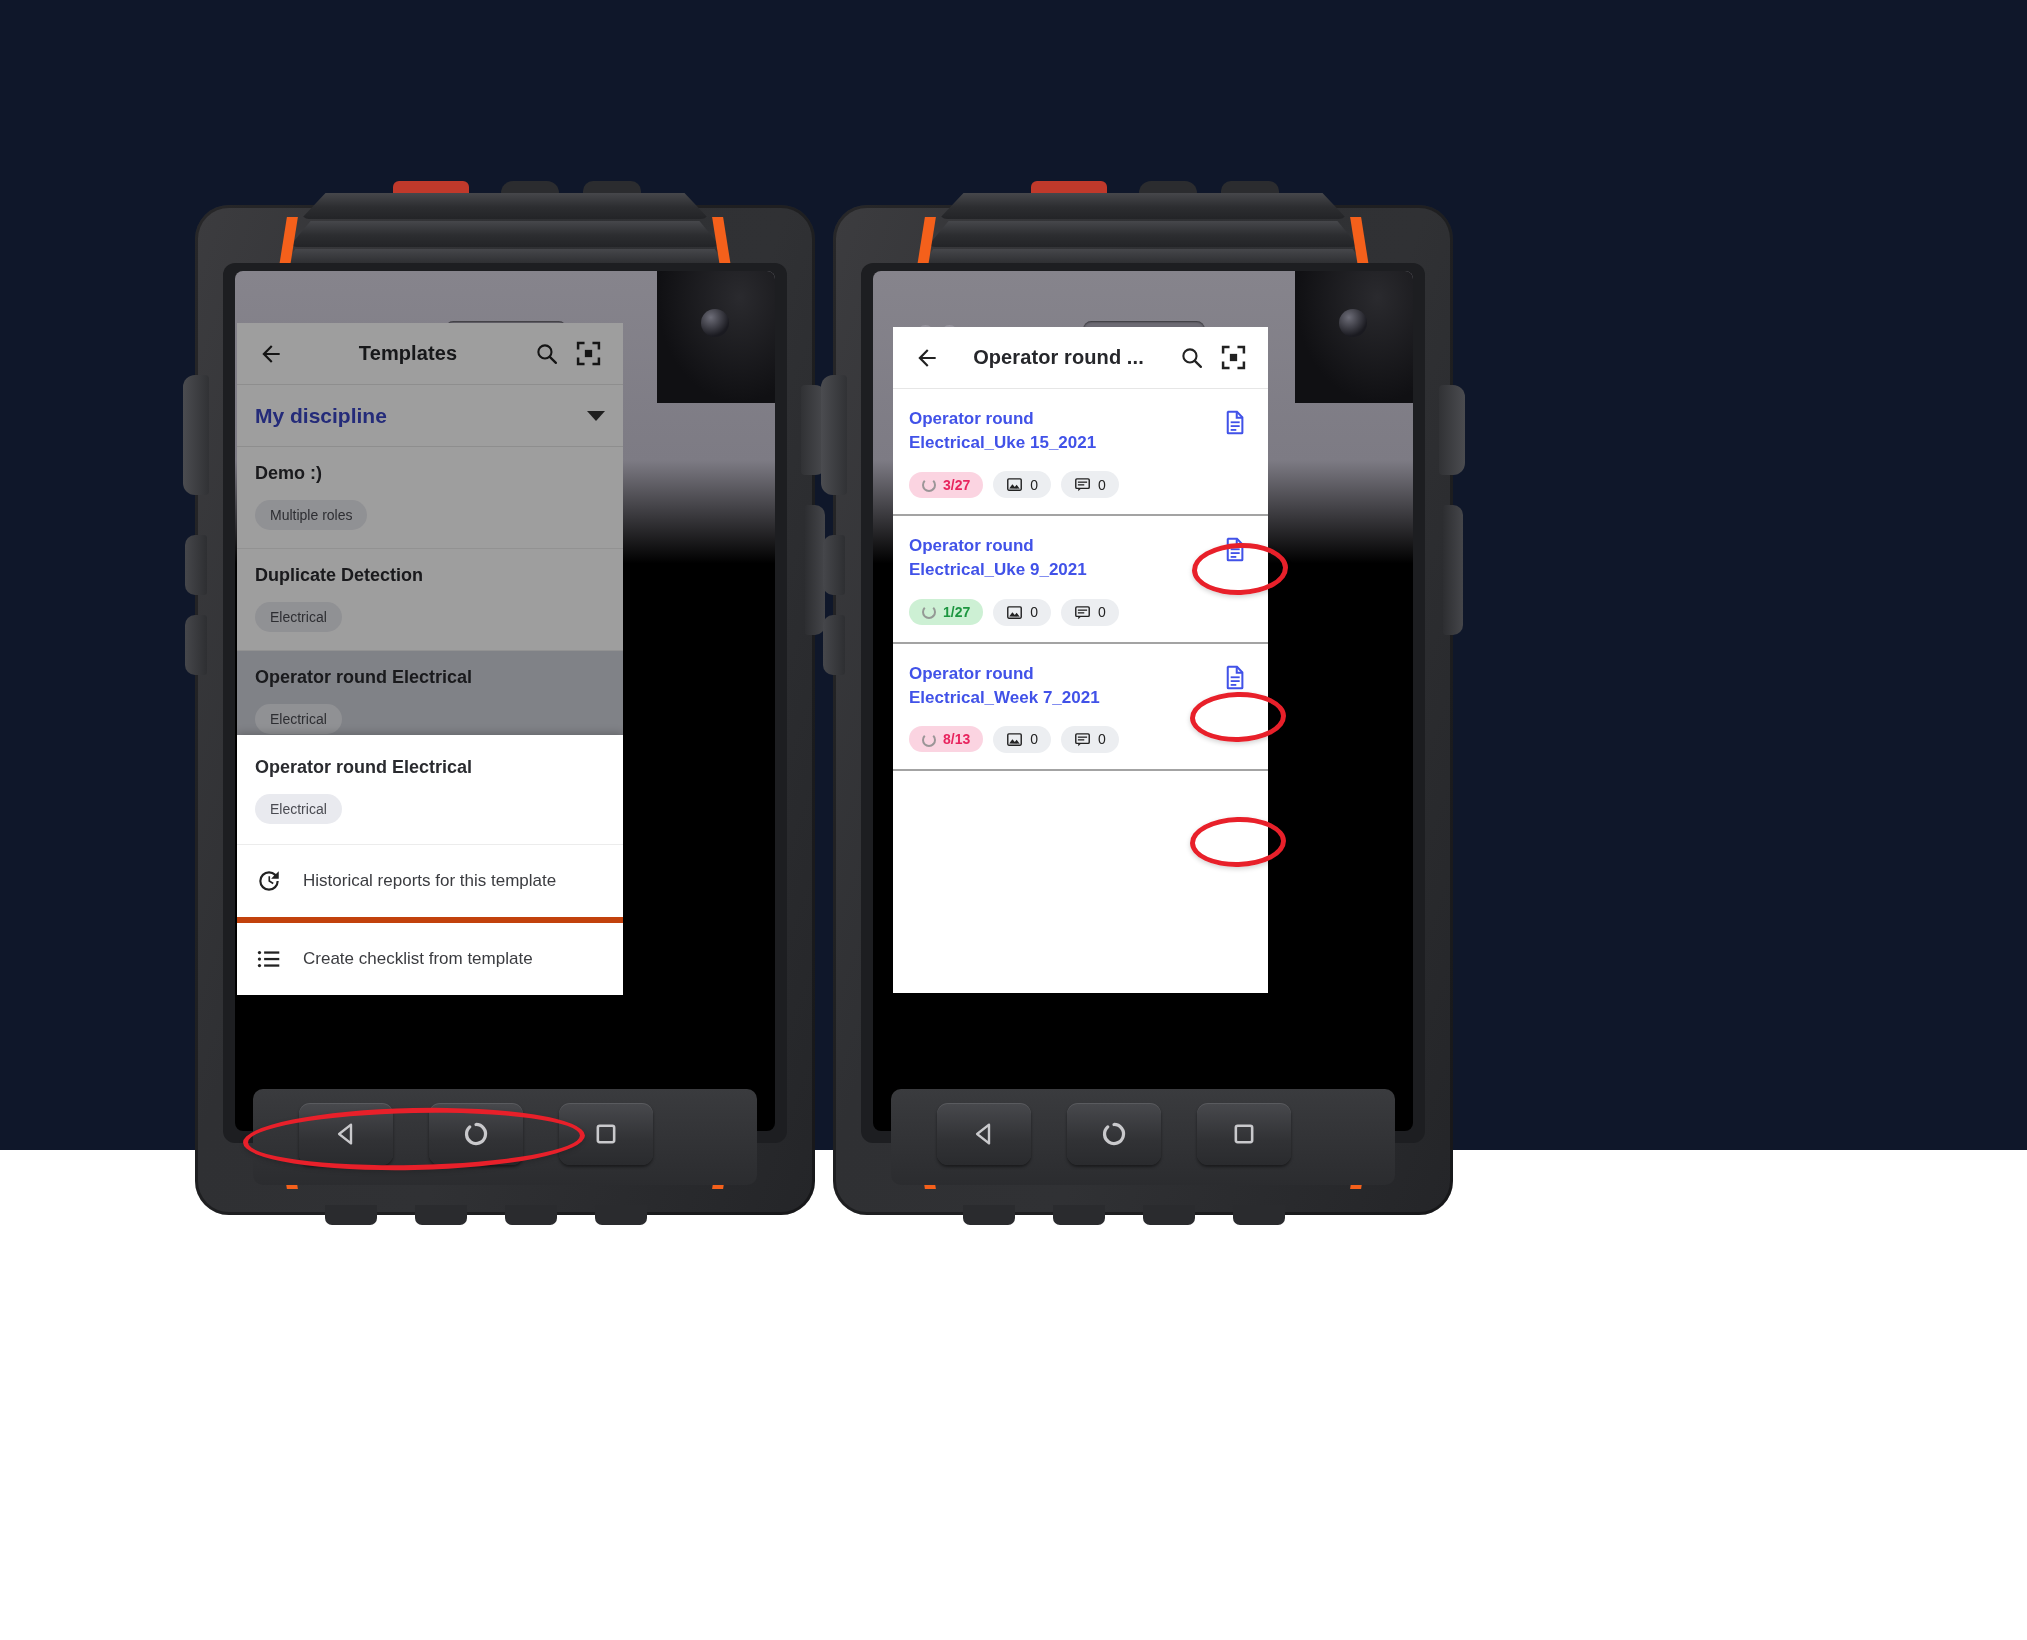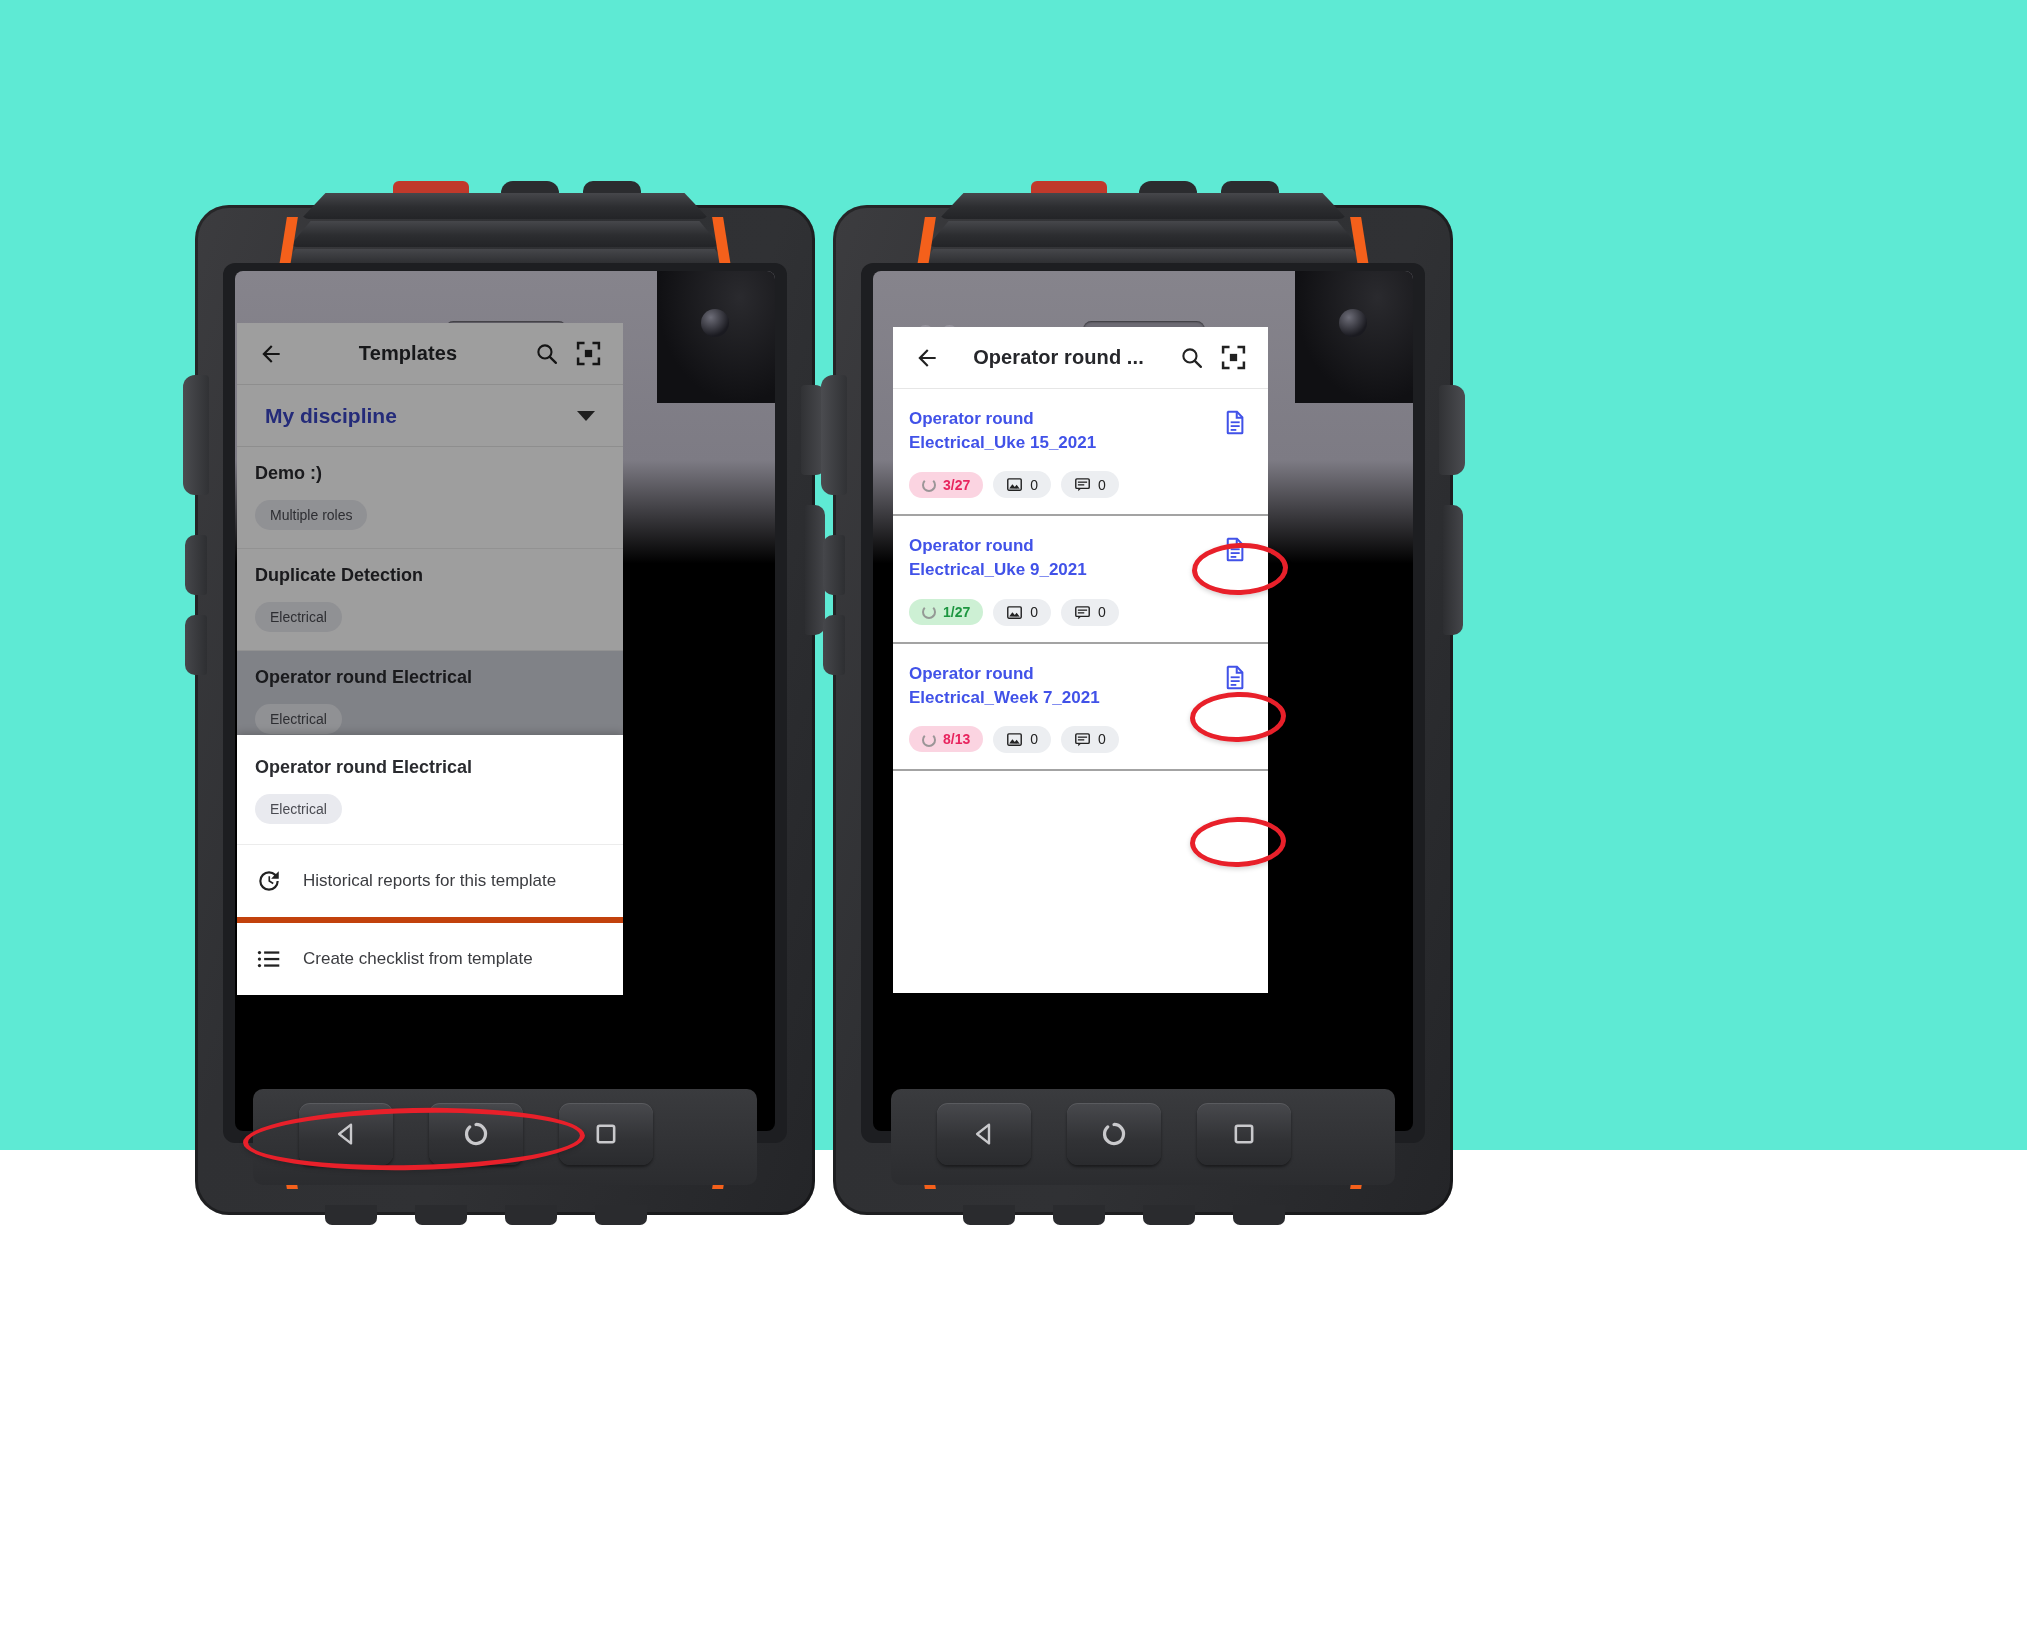--- a/index.html
+++ b/index.html
@@ -2,21 +2,21 @@
 <html><head>
 <meta charset="utf-8">
 <style>
   * { box-sizing: border-box; margin: 0; padding: 0; }
   html, body {
     width: 2027px; height: 1640px;
     background: #ffffff;
     font-family: "Liberation Sans", sans-serif;
     overflow: hidden;
   }
-  .stage { position: relative; width: 2027px; height: 1150px; background:#5eead4; }
+  .stage { position: relative; width: 2027px; height: 1150px; background:#0f172a; }
 
   
   .phone { position: absolute; width: 620px; height: 1050px; }
   .phone.left  { left: 195px; top: 175px; }
   .phone.right { left: 833px; top: 175px; }
 
   
   .body-outer {
     position: absolute; left: 0; top: 30px; width: 620px; height: 1010px;
     background: linear-gradient(110deg,#3c3c3f 0%,#2f3033 35%,#303134 60%,#242528 100%);
@@ -135,21 +135,21 @@
   }
   .appbar .back{ width:40px; height:40px; display:flex; align-items:center; justify-content:center; }
   .appbar .title{
     flex:1; text-align:center; font-size:20px; font-weight:700; color:#26272b; letter-spacing:.1px;
     white-space:nowrap; overflow:hidden;
   }
   .appbar .act{ width:42px; height:42px; display:flex; align-items:center; justify-content:center; }
 
   .filterbar{
     height:62px; display:flex; align-items:center; justify-content:space-between;
-    padding:0 28px; border-bottom:1px solid #e6e6e6; background:#fff;
+    padding:0 18px; border-bottom:1px solid #e6e6e6; background:#fff;
   }
   .filterbar .flabel{ font-size:21px; font-weight:700; color:#3b46c4; }
   .caret{ width:0;height:0;border-left:9px solid transparent;border-right:9px solid transparent;border-top:10px solid #333; }
 
   .tmpl-row{ padding:16px 18px 18px 18px; border-bottom:1px solid #ececec; background:#fff; }
   .tmpl-row.sel { background:#cfd2da; }
   .tmpl-name{ font-size:18px; font-weight:700; color:#2a2b2f; margin-bottom:16px; }
   .chip{
     display:inline-block; background:#e9eaef; color:#4a4b52; font-size:14px;
     padding:7px 15px; border-radius:16px; font-weight:400;

